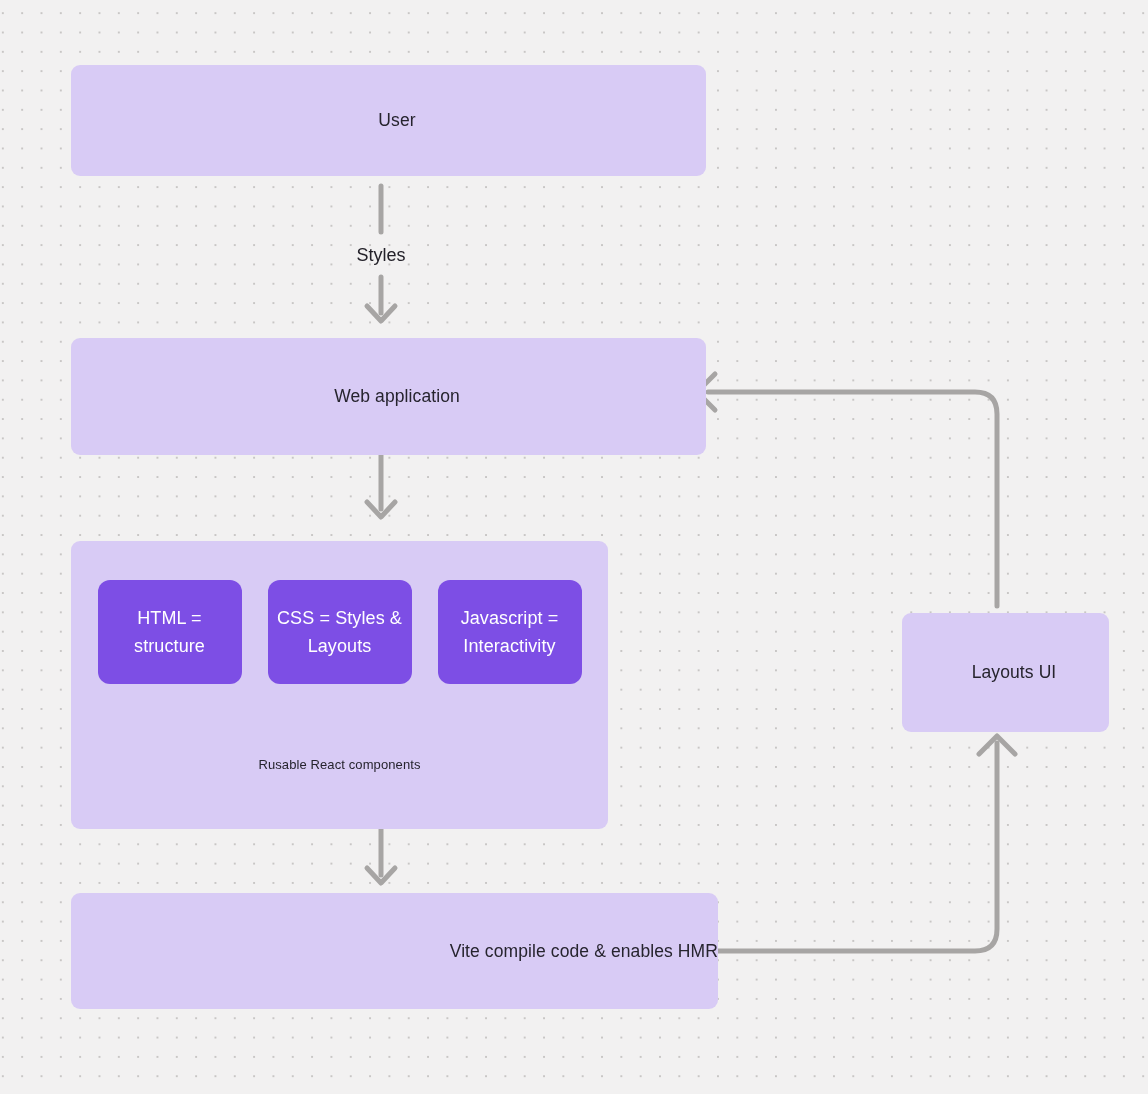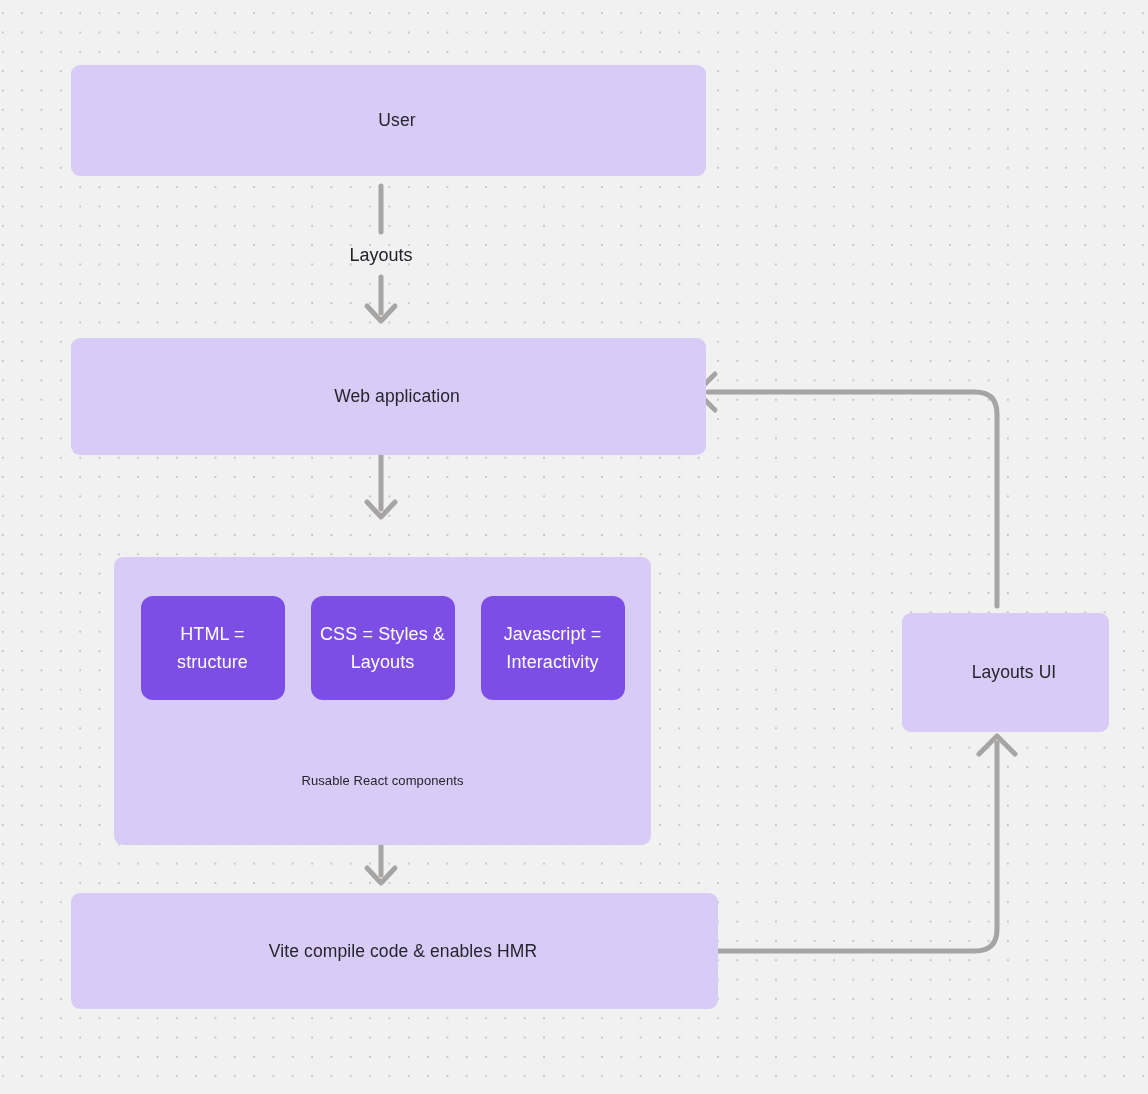--- a/index.html
+++ b/index.html
@@ -39,22 +39,22 @@
     border-radius:9px;
     display:flex;align-items:center;justify-content:center;
     color:var(--node-text-color);
     font-size:17.5px;font-weight:500;
     letter-spacing:0.1px;
     text-align:center;
     padding-left:17px;
   }
   .node-user{left:71px;top:65px;width:618px;height:111px;}
   .node-webapp{left:71px;top:332px;width:618px;height:117px;margin-top:6px;}
-  .node-group{left:71px;top:557px;width:520px;height:288px;display:block;margin-left:43px;}
-  .node-vite{left:71px;top:893px;width:630px;height:116px;}
+  .node-group{left:71px;top:541px;width:520px;height:288px;display:block;}
+  .node-vite{left:71px;top:893px;width:630px;height:116px;justify-content:flex-end;}
   .node-render{left:902px;top:613px;width:190px;height:119px;}
   .inner-row{
     position:absolute;left:0;top:39px;width:100%;
     display:flex;justify-content:center;gap:26px;
   }
   .inner-node{
     width:144px;height:104px;
     background:var(--inner-node-fill);
     border-radius:12px;
     display:flex;align-items:center;justify-content:center;
@@ -98,21 +98,21 @@
     <polyline points="979,754 997,736 1015,754"></polyline>
 
     <path d="M997 606 V414 Q997 392 975 392 H708"></path>
     <polyline points="715,374 697,392 715,410"></polyline>
   </svg>
 
   <div class="node node-user">
     <span>User</span>
   </div>
 
-  <div class="edge-label">Layouts</div>
+  <div class="edge-label">Styles</div>
 
   <div class="node node-webapp">
     <span>Web application</span>
   </div>
 
   <div class="node node-group">
     <div class="inner-row">
       <div class="inner-node">
         <span>HTML = structure</span>
       </div>

